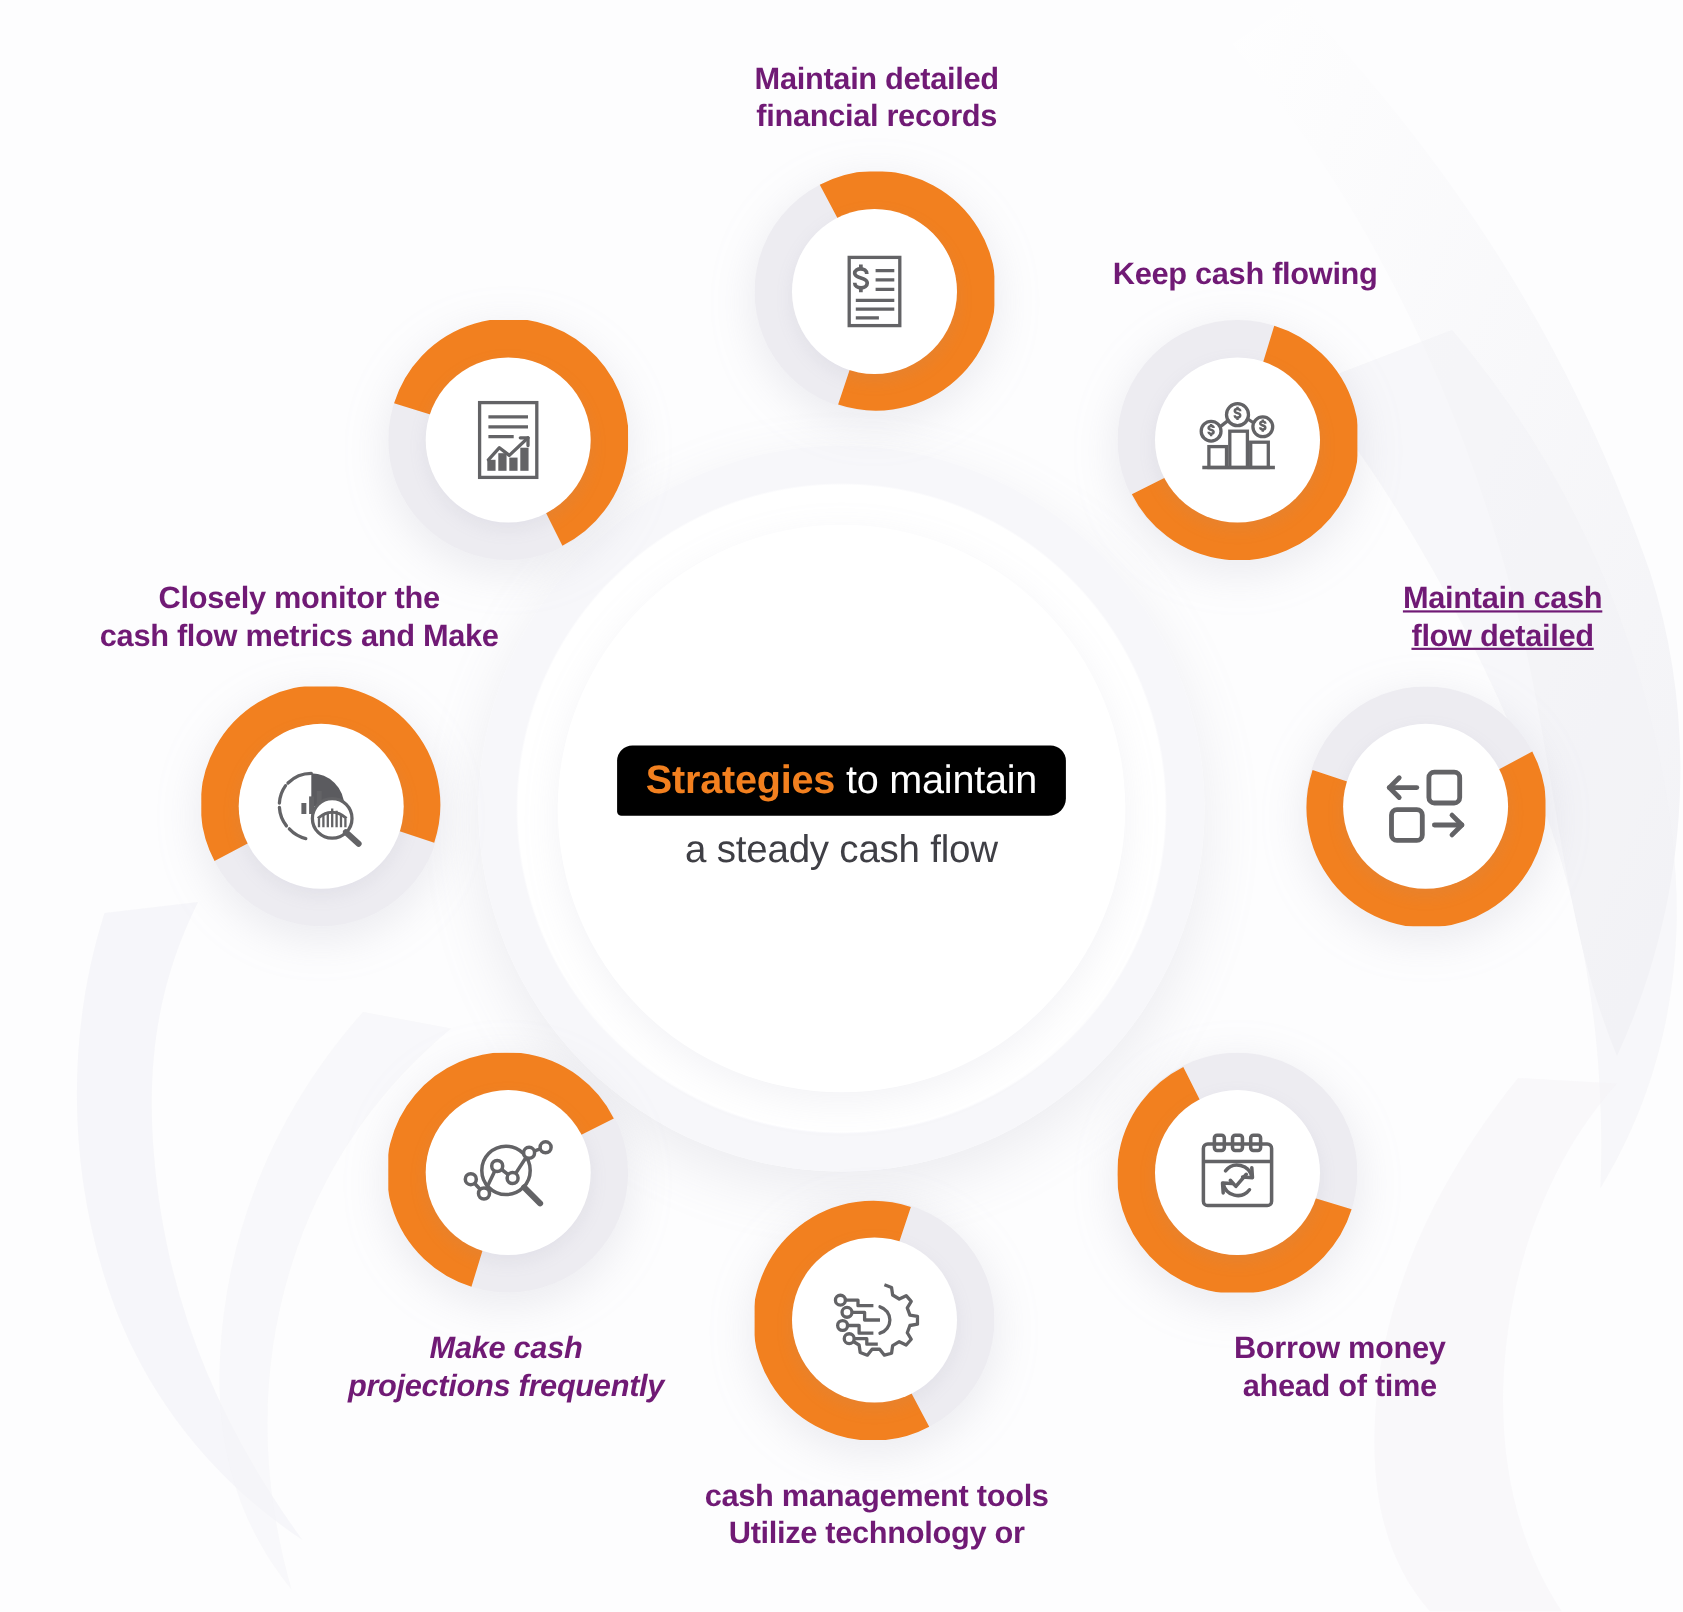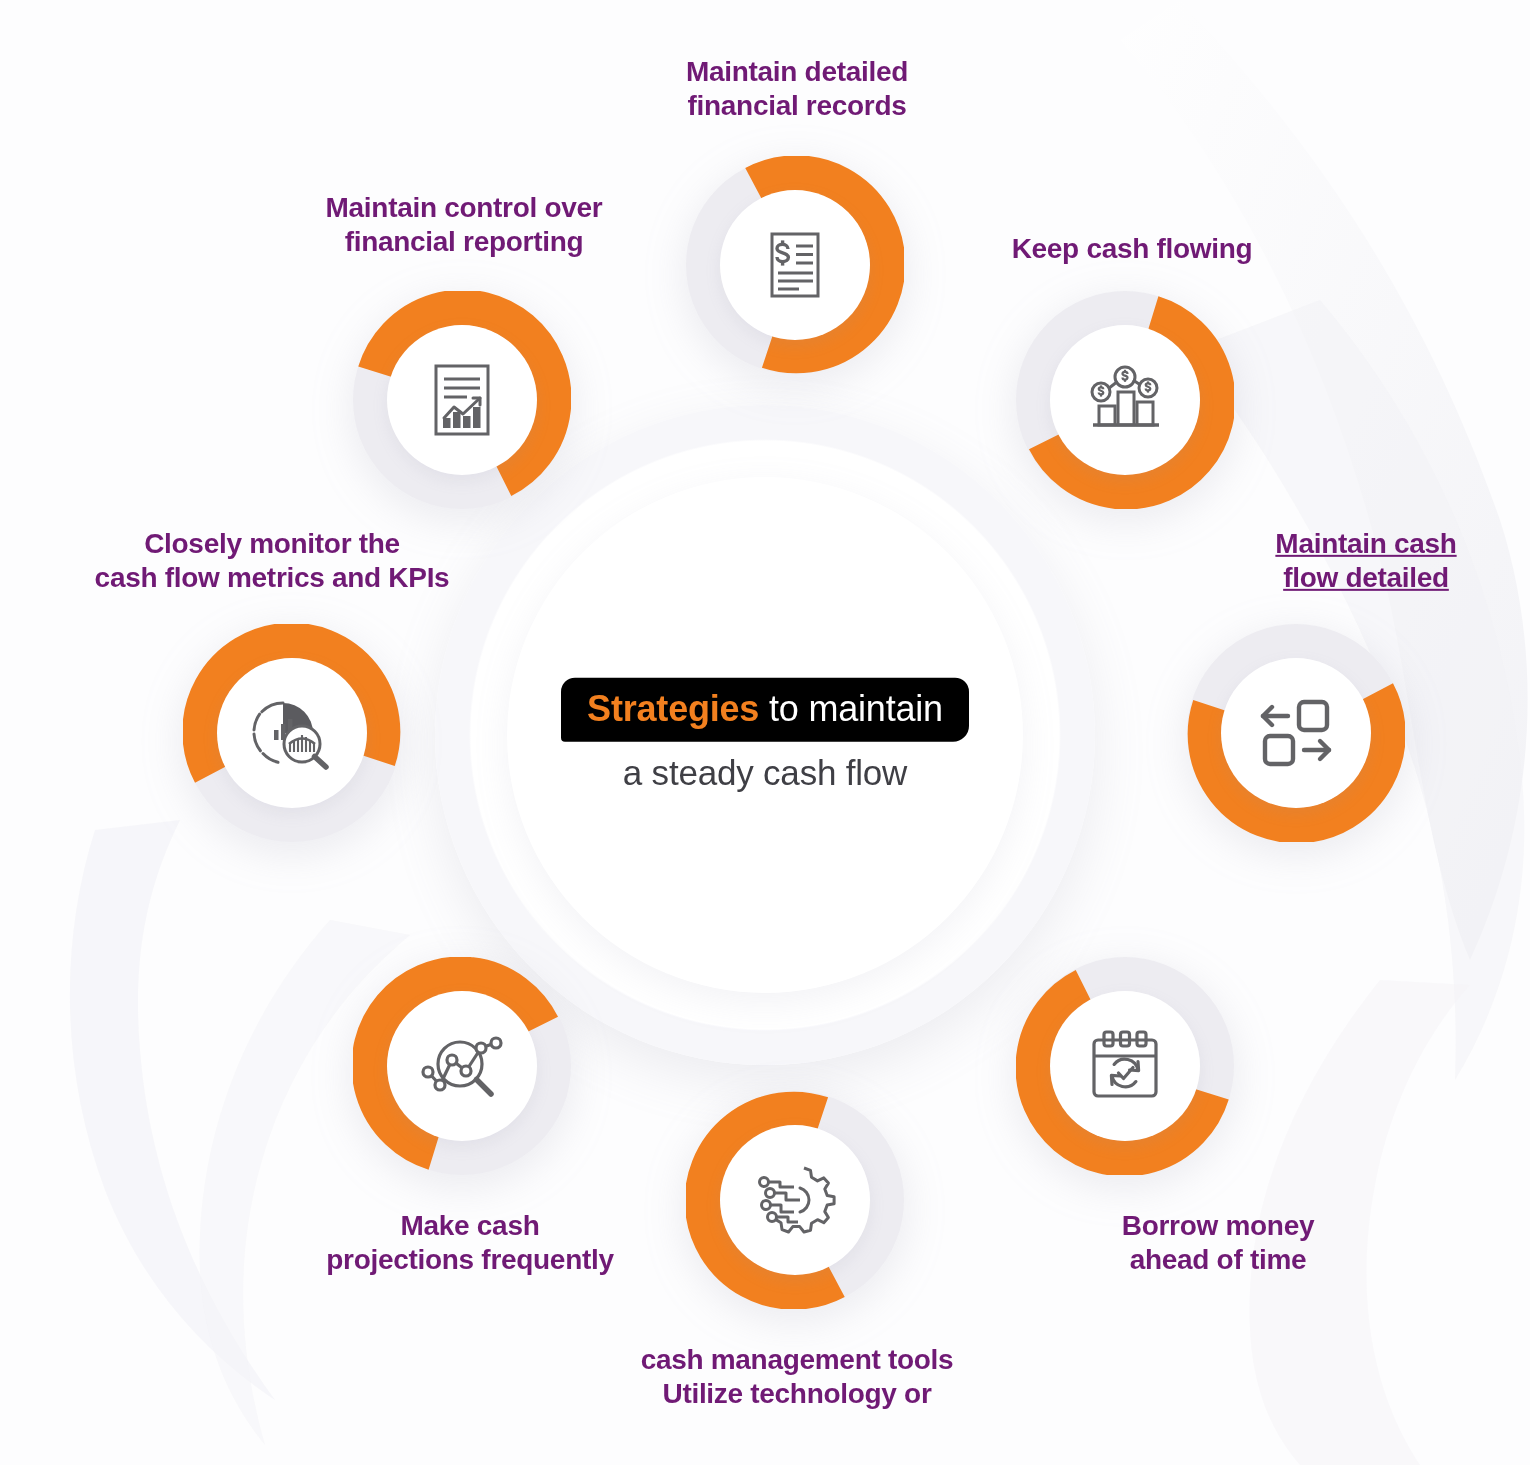--- a/index.html
+++ b/index.html
@@ -296,21 +296,21 @@
         <polyline points="9,45 21,58 33,33 47,44 62,21 76,16" stroke-linejoin="round"></polyline>
         <circle cx="9" cy="45" r="5" fill="#ffffff"></circle>
         <circle cx="21" cy="58" r="5" fill="#ffffff"></circle>
         <circle cx="33" cy="33" r="5" fill="#ffffff"></circle>
         <circle cx="47" cy="44" r="5" fill="#ffffff"></circle>
         <circle cx="62" cy="21" r="5" fill="#ffffff"></circle>
         <circle cx="77" cy="16" r="5" fill="#ffffff"></circle>
       </svg>
     </div>
   </div>
-  <div class="label" style="left:470px; top:1243px;">
+  <div class="label" style="left:460px; top:1243px;font-style:italic;">
     <div>Make cash</div>
     <div>projections frequently</div>
   </div>
 
   <div class="node" style="left:292px; top:733px;">
     <div class="ring-wrap">
       <svg viewBox="0 0 218 218">
         <circle cx="109" cy="109" r="91" fill="none" stroke="#edecf1" stroke-width="36"></circle>
         <path d="M 109 18 A 91 91 0 1 1 45.7 172.9" fill="none" stroke="#f2801f" stroke-width="36" transform="rotate(243 109 109)"></path>
       </svg>
@@ -339,21 +339,21 @@
           <line x1="59" y1="58" x2="59" y2="46"></line>
           <line x1="63" y1="58" x2="63" y2="50"></line>
         </g>
         <path d="M38 50q13-11 26 0" fill="none" stroke="#636366" stroke-width="2.6"></path>
         <line x1="63.5" y1="62.5" x2="75" y2="73" stroke="#636366" stroke-width="5.5" stroke-linecap="round"></line>
       </svg>
     </div>
   </div>
   <div class="label" style="left:272px; top:561px;">
     <div>Closely monitor the</div>
-    <div>cash flow metrics and KPIs</div>
+    <div>cash flow metrics and Make</div>
   </div>
 
   <div class="node" style="left:462px; top:400px;">
     <div class="ring-wrap">
       <svg viewBox="0 0 218 218">
         <circle cx="109" cy="109" r="91" fill="none" stroke="#edecf1" stroke-width="36"></circle>
         <path d="M 109 18 A 91 91 0 1 1 45.7 172.9" fill="none" stroke="#f2801f" stroke-width="36" transform="rotate(288 109 109)"></path>
       </svg>
     </div>
     <div class="node-core">
@@ -364,18 +364,14 @@
         <line x1="21" y1="37" x2="44" y2="37"></line>
         <polyline points="21,58 31,47 40,54 57,38" stroke-linejoin="round" stroke-linecap="round"></polyline>
         <polyline points="50,38 57,38 57,45" stroke-linejoin="round" stroke-linecap="round"></polyline>
         <rect x="20" y="58" width="7.5" height="10" fill="#636366" stroke="none"></rect>
         <rect x="30" y="52" width="7.5" height="16" fill="#636366" stroke="none"></rect>
         <rect x="40" y="56" width="7.5" height="12" fill="#636366" stroke="none"></rect>
         <rect x="50" y="47" width="7.5" height="21" fill="#636366" stroke="none"></rect>
       </svg>
     </div>
   </div>
-  <div class="label" style="left:464px; top:225px;">
-    <div>Maintain control over</div>
-    <div>financial reporting</div>
-  </div>
 
 </div>
 
 </body></html>

